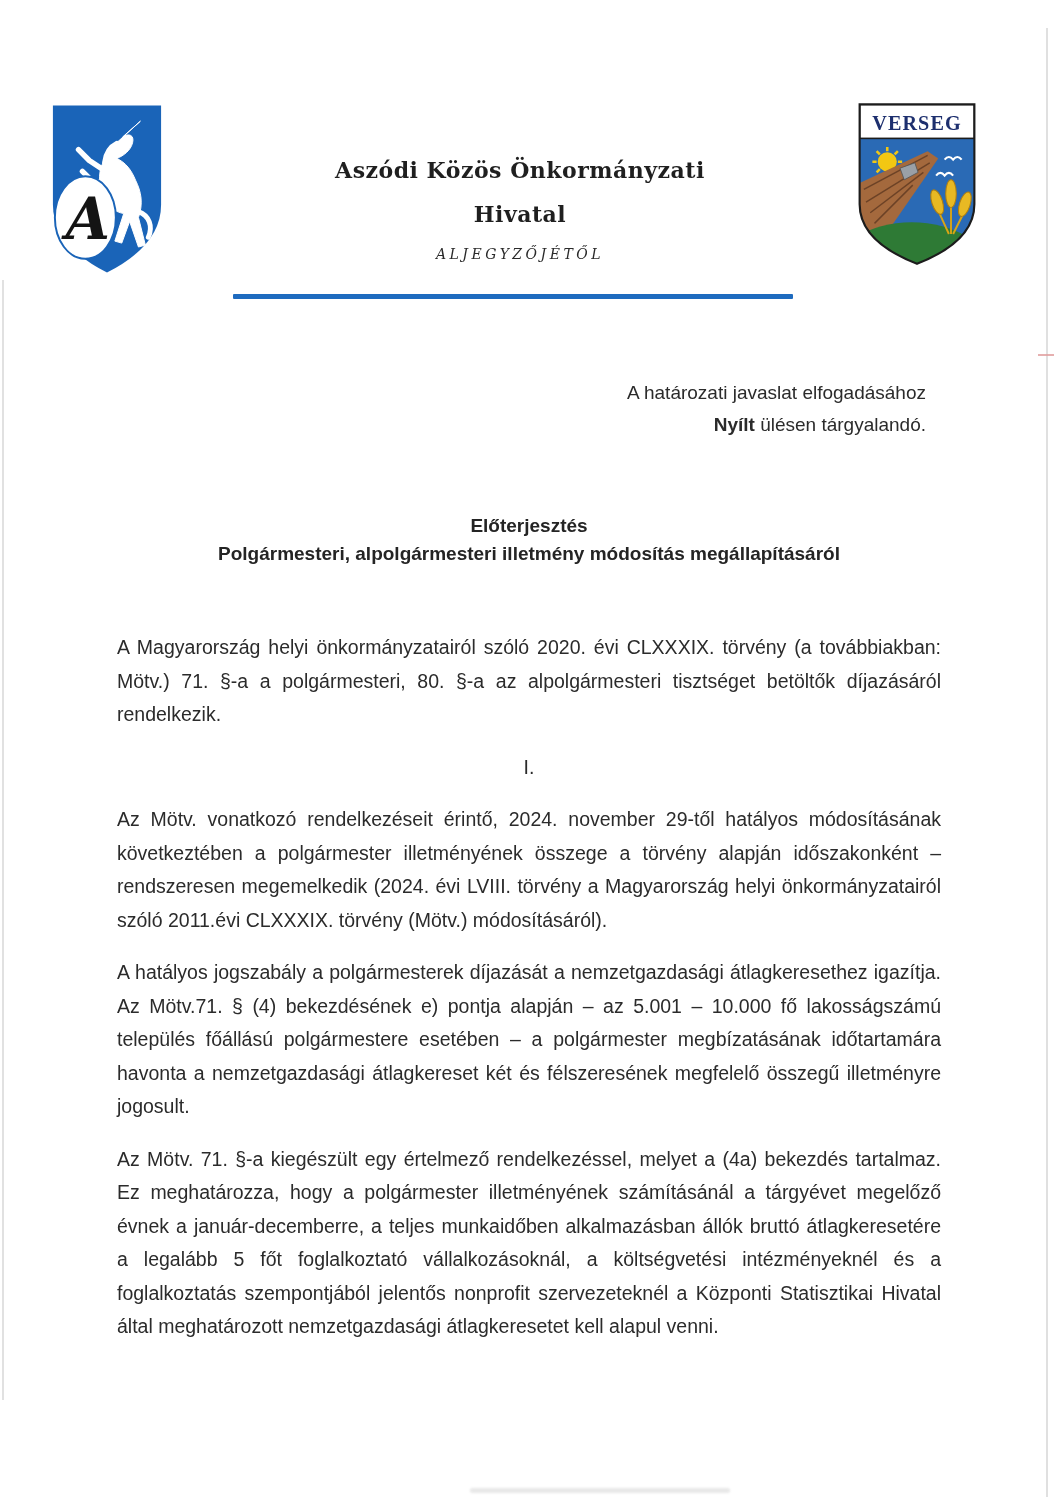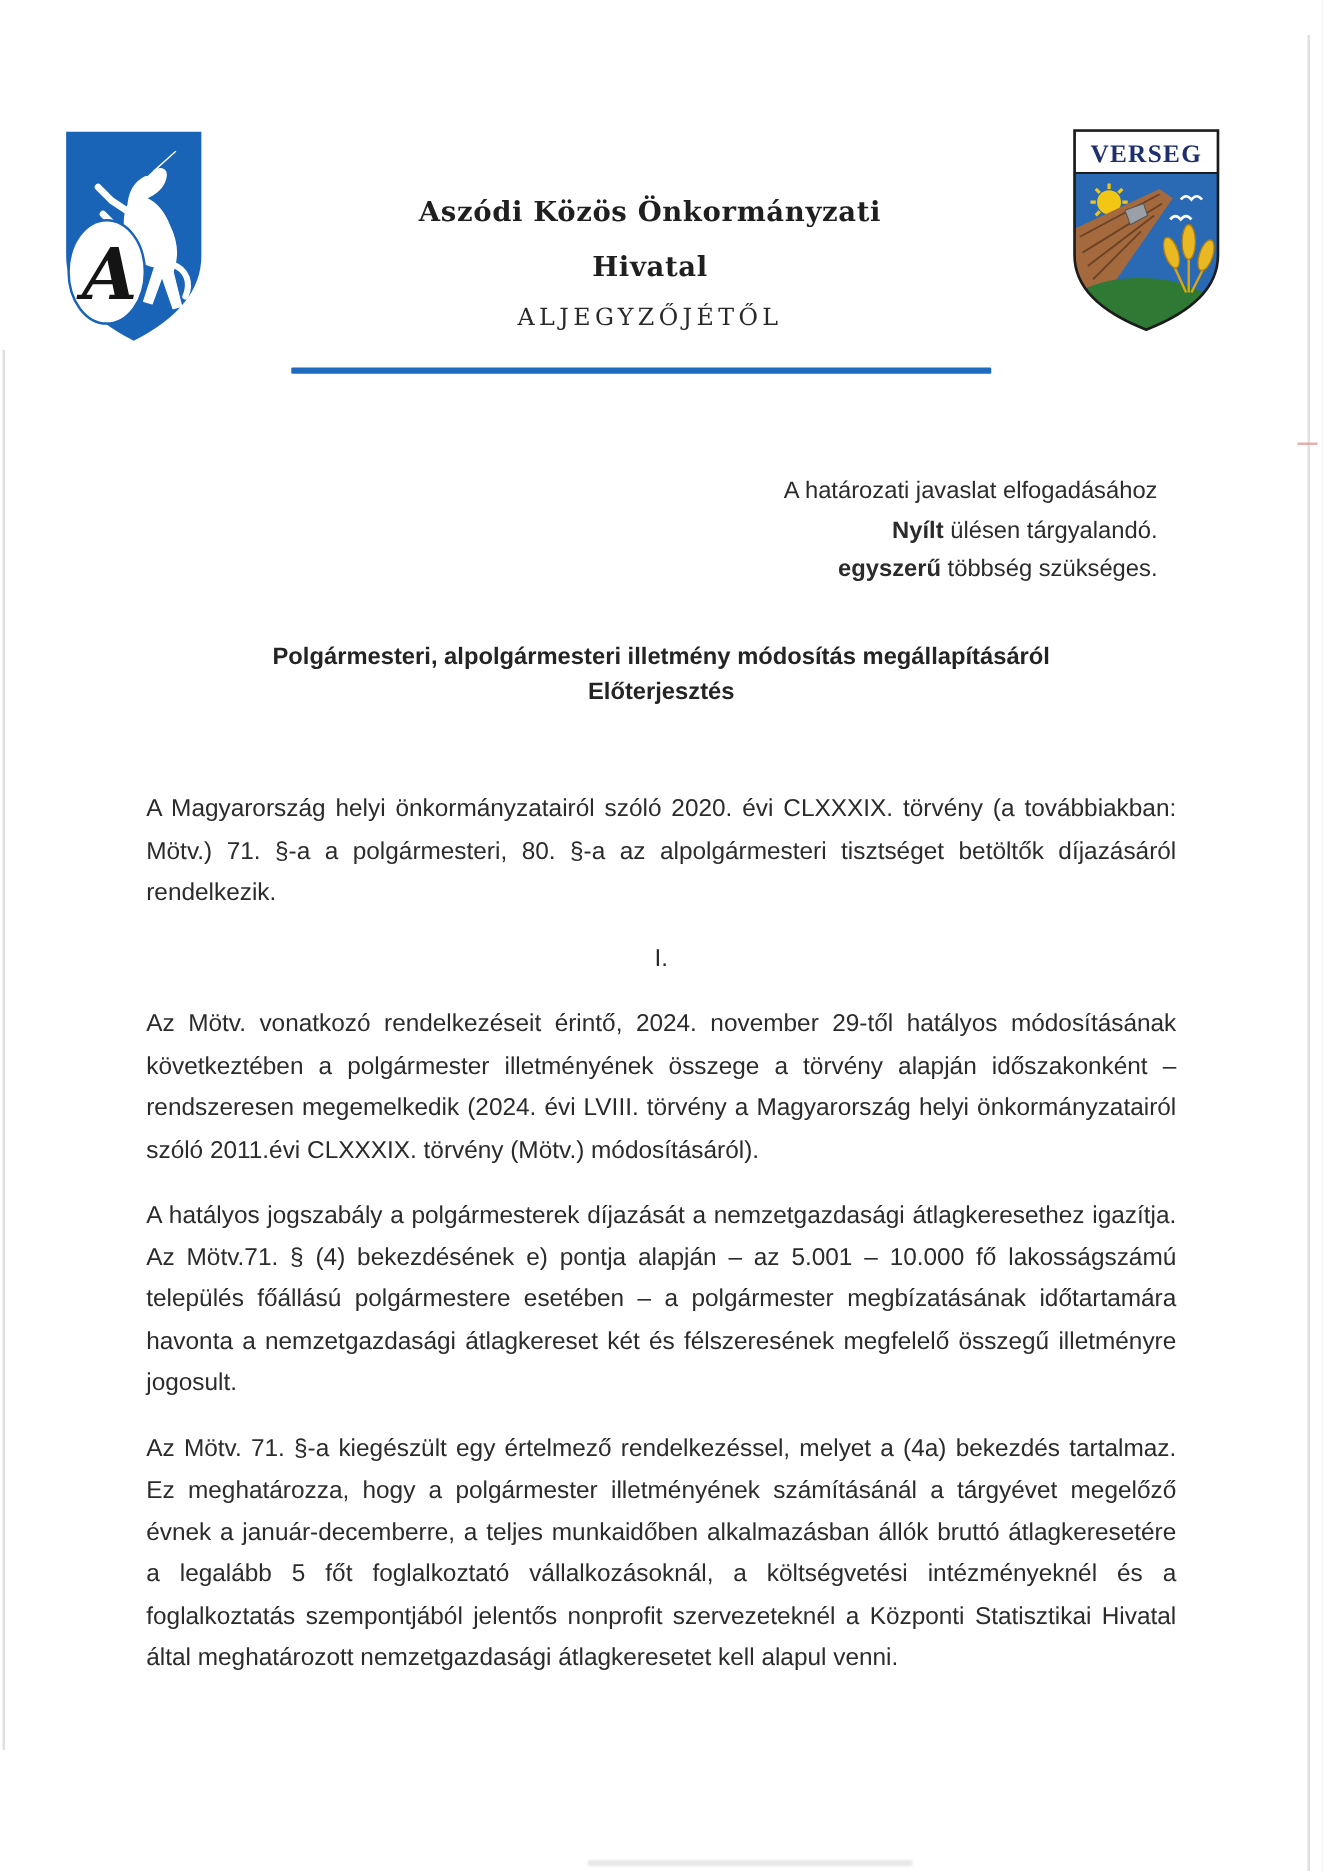--- a/index.html
+++ b/index.html
@@ -16,21 +16,21 @@
   .crest{position:absolute;}
   .crest-left{left:48px;top:100px;width:118px;height:178px;}
   .crest-right{left:848px;top:98px;width:138px;height:170px;}
   .org-block{
     position:absolute;left:200px;top:148px;width:640px;
     text-align:center;
     font-family:"DejaVu Serif",serif;
     color:#1f1f1f;
   }
   .org-name{font-size:22px;font-weight:bold;line-height:44px;letter-spacing:.5px;}
-  .org-sub{font-size:19px;letter-spacing:3.5px;line-height:36px;color:#2a2a2a;}
+  .org-sub{font-size:14px;letter-spacing:3.5px;line-height:36px;color:#2a2a2a;font-style:italic;}
   .header-rule{
     position:absolute;left:233px;top:294px;width:560px;height:5px;
     border-radius:1px;
   }
   .contact-line{
     position:absolute;left:160px;top:306px;width:720px;
     text-align:center;
     font-family:"DejaVu Serif",serif;
     font-size:17.5px;color:#222;
     letter-spacing:.2px;
@@ -151,26 +151,25 @@
     <div class="org-name">Hivatal</div>
     <div class="org-sub">ALJEGYZŐJÉTŐL</div>
   </div>
 
   <div class="header-rule" style="background: rgb(30, 107, 191);"></div>
 
 
   <div class="notice">
     <div>A határozati javaslat elfogadásához</div>
     <div><b>Nyílt</b><span> ülésen tárgyalandó.</span></div>
-    <div><b>egyszerű</b><span> többség szükséges.</span></div>
   </div>
 
   <div class="doc-title">
+    <div>Előterjesztés</div>
     <div>Polgármesteri, alpolgármesteri illetmény módosítás megállapításáról</div>
-    <div>Előterjesztés</div>
   </div>
 
 
   <div class="body-text">
     <p>A Magyarország helyi önkormányzatairól szóló 2020. évi CLXXXIX. törvény (a továbbiakban: Mötv.) 71. §-a a polgármesteri, 80. §-a az alpolgármesteri tisztséget betöltők díjazásáról rendelkezik.</p>
     <p class="numeral">I.</p>
     <p>Az Mötv. vonatkozó rendelkezéseit érintő, 2024. november 29-től hatályos módosításának következtében a polgármester illetményének összege a törvény alapján időszakonként – rendszeresen megemelkedik (2024. évi LVIII. törvény a Magyarország helyi önkormányzatairól szóló 2011.évi CLXXXIX. törvény (Mötv.) módosításáról).</p>
     <p>A hatályos jogszabály a polgármesterek díjazását a nemzetgazdasági átlagkeresethez igazítja. Az Mötv.71. § (4) bekezdésének e) pontja alapján – az 5.001 – 10.000 fő lakosságszámú település főállású polgármestere esetében – a polgármester megbízatásának időtartamára havonta a nemzetgazdasági átlagkereset két és félszeresének megfelelő összegű illetményre jogosult.</p>
     <p>Az Mötv. 71. §-a kiegészült egy értelmező rendelkezéssel, melyet a (4a) bekezdés tartalmaz. Ez meghatározza, hogy a polgármester illetményének számításánál a tárgyévet megelőző évnek a január-decemberre, a teljes munkaidőben alkalmazásban állók bruttó átlagkeresetére a legalább 5 főt foglalkoztató vállalkozásoknál, a költségvetési intézményeknél és a foglalkoztatás szempontjából jelentős nonprofit szervezeteknél a Központi Statisztikai Hivatal által meghatározott nemzetgazdasági átlagkeresetet kell alapul venni.</p>
   </div>

